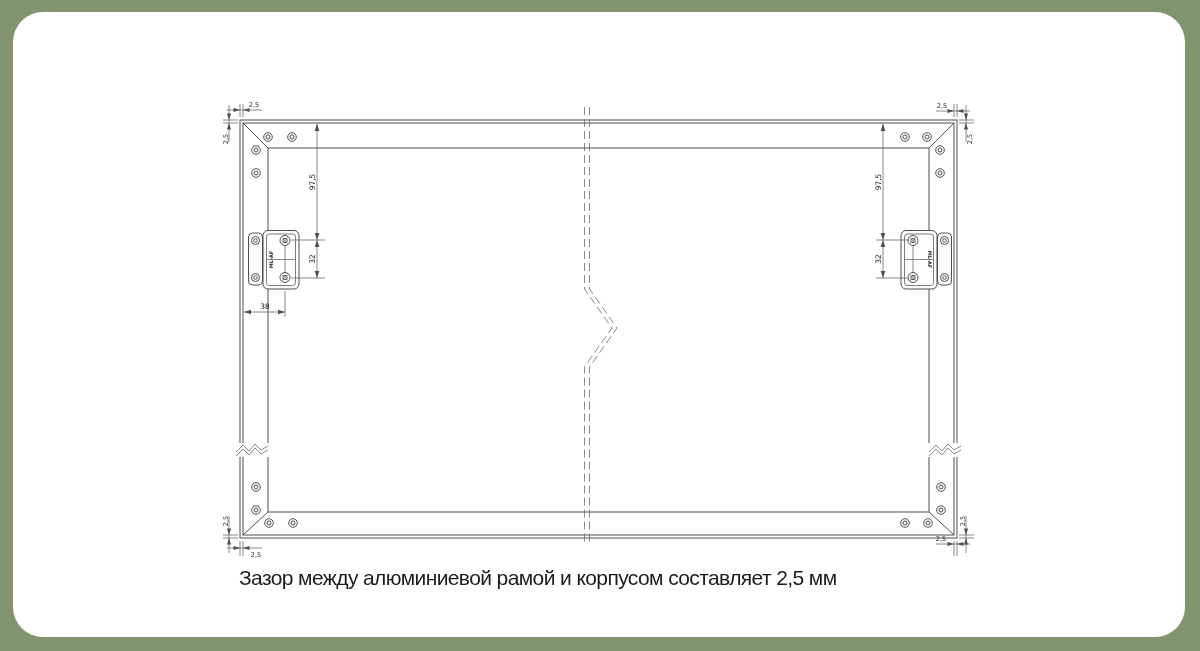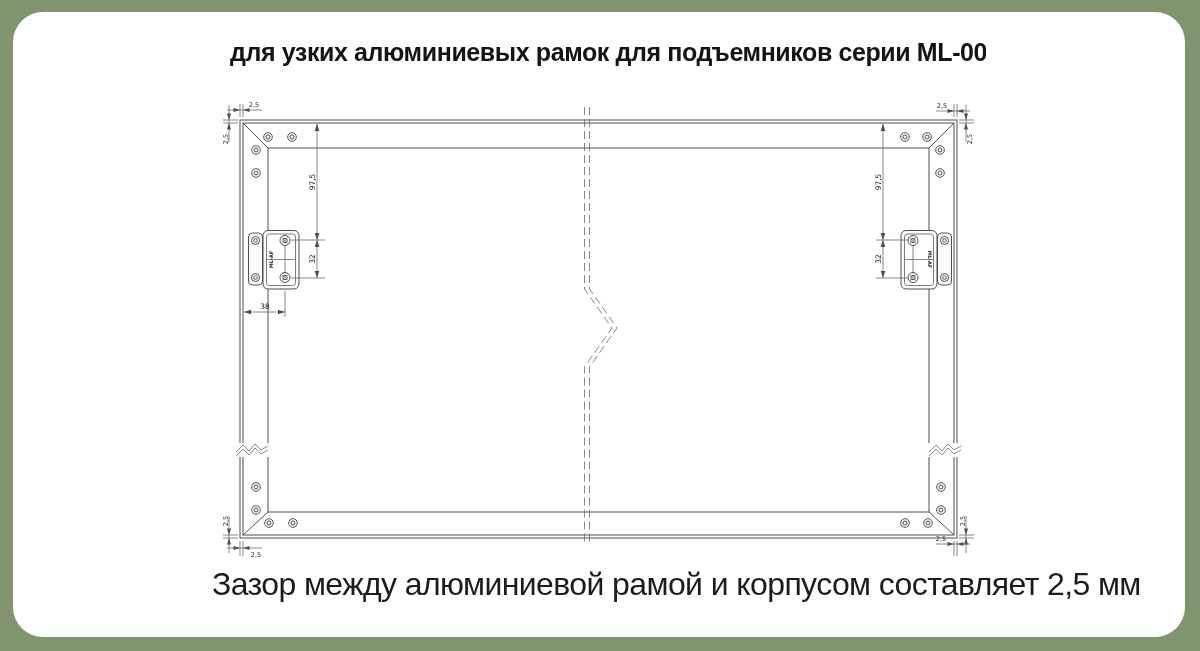--- a/index.html
+++ b/index.html
@@ -13,42 +13,41 @@
     background:#FFFFFF;border-radius:30px;
   }
   .title-block{
     position:absolute;left:230px;top:36px;width:756px;height:66px;
     overflow:hidden;
     font-weight:bold;font-size:25px;line-height:32px;
     color:#141414;letter-spacing:-0.4px;
   }
   .title-block div{white-space:nowrap;}
   .caption{
-    position:absolute;left:212px;top:566px;width:940px;
-    font-size:32px;color:#1c1c1c;letter-spacing:-0.6px;white-space:nowrap;
+    position:absolute;left:239px;top:566px;width:940px;
+    font-size:21px;color:#1c1c1c;letter-spacing:-0.6px;white-space:nowrap;
   }
   svg.diagram{position:absolute;left:0;top:0;}
   .ln{stroke:#4f4f4f;stroke-width:1;fill:none;}
   .thin{stroke:#6a6a6a;stroke-width:0.8;fill:none;}
   .hole{stroke:#4f4f4f;stroke-width:1;fill:#ffffff;}
   .part{stroke:#4f4f4f;stroke-width:1;fill:#fbfbfb;}
   .part-inner{stroke:#5a5a5a;stroke-width:0.8;fill:#ffffff;}
   .mask{fill:#ffffff;stroke:none;}
   .arrow{fill:#4f4f4f;stroke:none;}
   text.dim{font-family:"DejaVu Sans", sans-serif;font-size:7.5px;fill:#222;}
   text.gap{font-family:"DejaVu Sans", sans-serif;font-size:6.5px;fill:#222;}
   text.plabel{font-family:"DejaVu Sans", sans-serif;font-size:5px;fill:#222;font-weight:bold;}
 </style>
 </head>
 <body>
 
 <div class="card"></div>
 
 <div class="title-block">
-  <div>для узких алюминиевых рамок для подъемников серии ML-00</div>
 </div>
 
 <svg class="diagram" width="1200" height="651" viewBox="0 0 1200 651">
 
   <g>
     <rect class="ln" x="240" y="120" width="717" height="418"></rect>
   </g>
   <g>
     <rect class="ln" x="243" y="123" width="711" height="412"></rect>
   </g>

